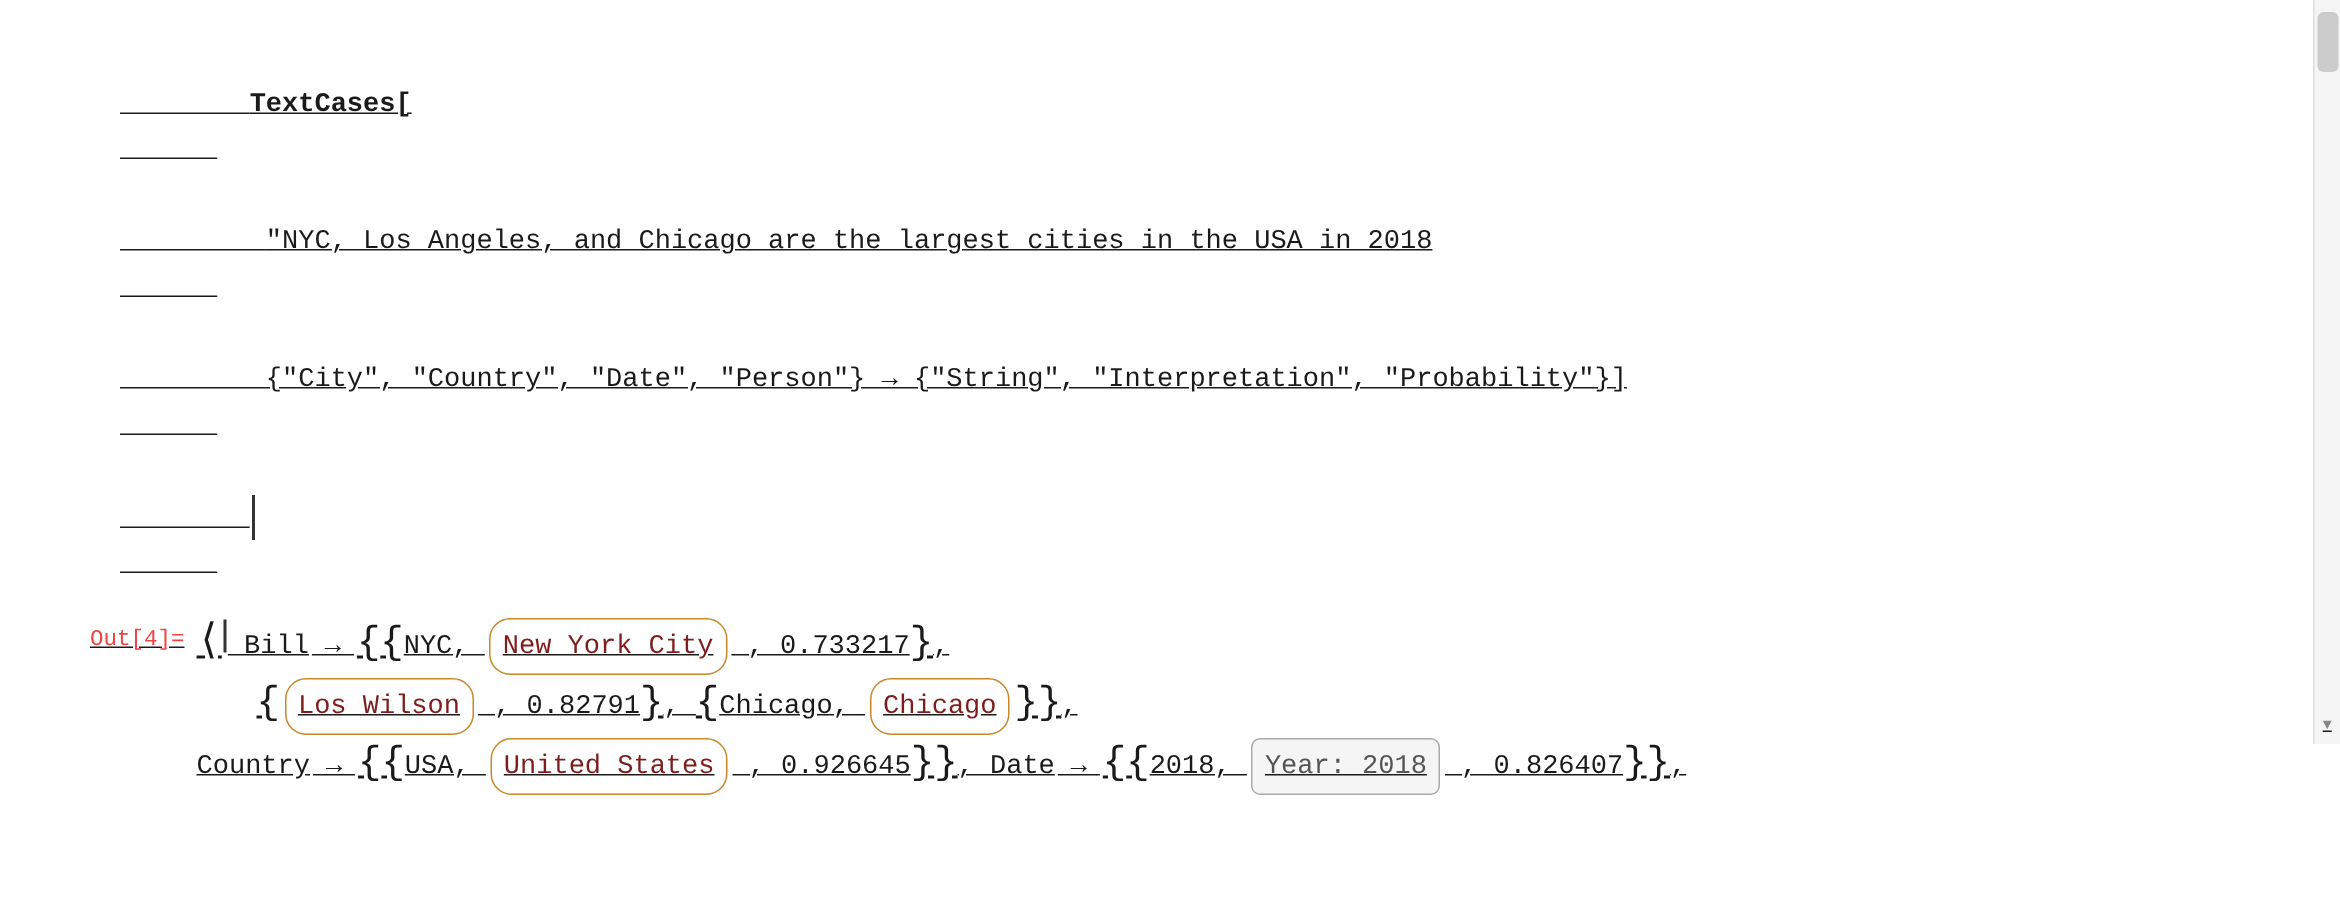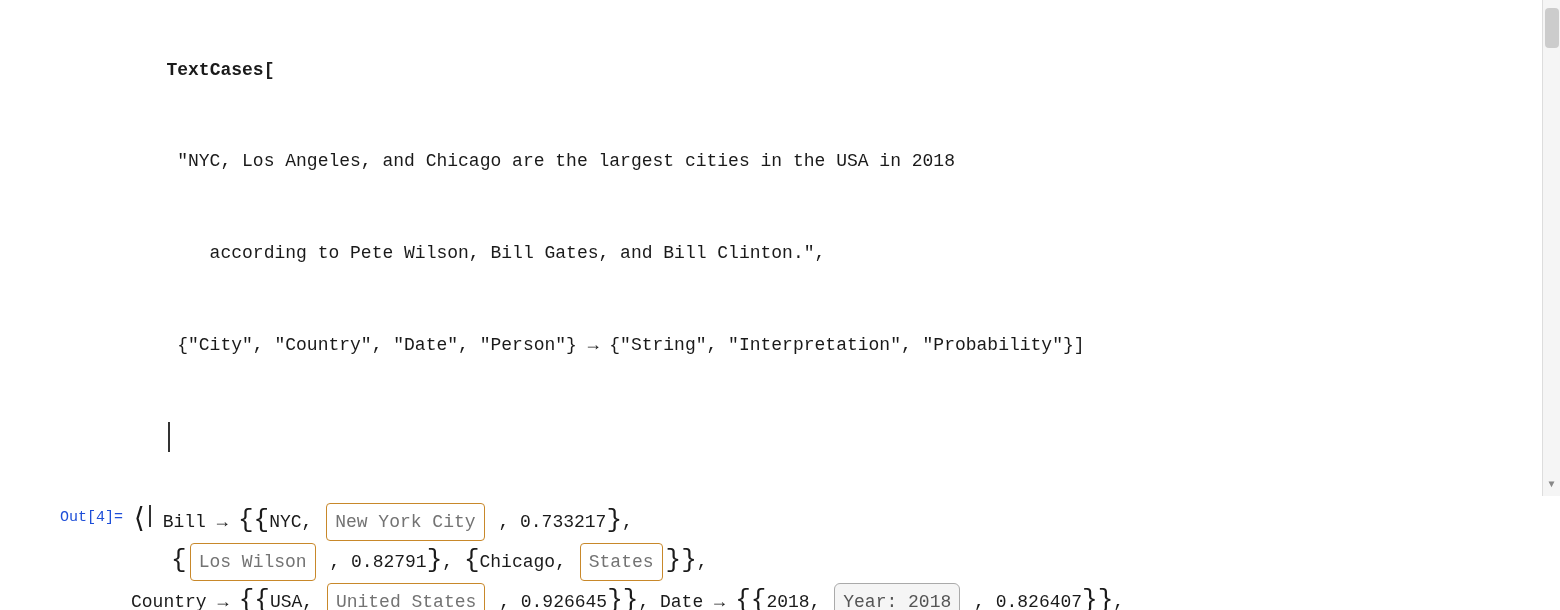--- a/index.html
+++ b/index.html
@@ -10,20 +10,21 @@
       color: #1a1a1a;
       width: 1560px;
       height: 610px;
       overflow: hidden;
     }
     .page {
       display: flex;
       width: 1560px;
       height: 496px;
       position: relative;
+      text-decoration: underline;
     }
     .main-content {
       flex: 1;
       padding: 24px 0 24px 60px;
       position: relative;
     }
     .scrollbar-right {
       width: 18px;
       background: #f5f5f5;
       border-left: 1px solid #ddd;
@@ -67,21 +68,21 @@
 
     
     .output-section {
       display: flex;
       align-items: flex-start;
       margin-top: 20px;
       padding-left: 0;
     }
     .out-label {
       font-size: 15px;
-      color: #1d4ed8;
+      color: #ef4444;
       min-width: 68px;
       padding-top: 6px;
       text-align: right;
       padding-right: 8px;
       white-space: nowrap;
     }
     .output-body {
       flex: 1;
       line-height: 1.9;
     }
@@ -89,23 +90,23 @@
       display: flex;
       align-items: baseline;
       flex-wrap: wrap;
       margin-bottom: 2px;
     }
 
     
     .tag-box {
       display: inline-block;
       border: 1.5px solid #c8882a;
-      border-radius: 4px;
+      border-radius: 14px;
       padding: 1px 8px;
-      color: #737373;
+      color: #7f1d1d;
       background: #fff;
       font-family: 'Courier New', Courier, monospace;
       font-size: 18px;
       margin: 0 3px;
     }
     .tag-box-gray {
       display: inline-block;
       border: 1.5px solid #aaa;
       border-radius: 6px;
       padding: 1px 8px;
@@ -147,23 +148,20 @@
   <div class="main-content">
 
     <div class="input-section">
       <div class="code-line">
         <span class="code-bold">TextCases[</span>
       </div>
       <div class="code-line">
         &nbsp;<span>"NYC, Los Angeles, and Chicago are the largest cities in the USA in 2018</span>
       </div>
       <div class="code-line">
-        &nbsp;<span>   according to Pete Wilson, Bill Gates, and Bill Clinton.",</span>
-      </div>
-      <div class="code-line">
         &nbsp;<span>{"City", "Country", "Date", "Person"} → {"String", "Interpretation", "Probability"}]</span>
       </div>
       <div class="code-line">
         <span class="divider-line"></span>
       </div>
     </div>
 
     <div class="output-section">
       <div class="out-label">Out[4]=</div>
 
@@ -185,21 +183,21 @@
         </div>
 
         <div class="output-row indent1">
           <span class="big-curly">{</span>
           <span class="tag-box">Los Wilson</span>
           <span>&nbsp;,&nbsp;0.82791</span>
           <span class="big-curly">}</span>
           <span>,&nbsp;</span>
           <span class="big-curly">{</span>
           <span>Chicago,&nbsp;</span>
-          <span class="tag-box">States</span>
+          <span class="tag-box">Chicago</span>
           <span class="big-curly">}</span>
           <span class="big-curly">}</span>
           <span>,</span>
         </div>
 
         <div class="output-row">
           <span>Country</span>
           <span class="arrow">&nbsp;→&nbsp;</span>
           <span class="big-curly">{</span>
           <span class="big-curly">{</span>

